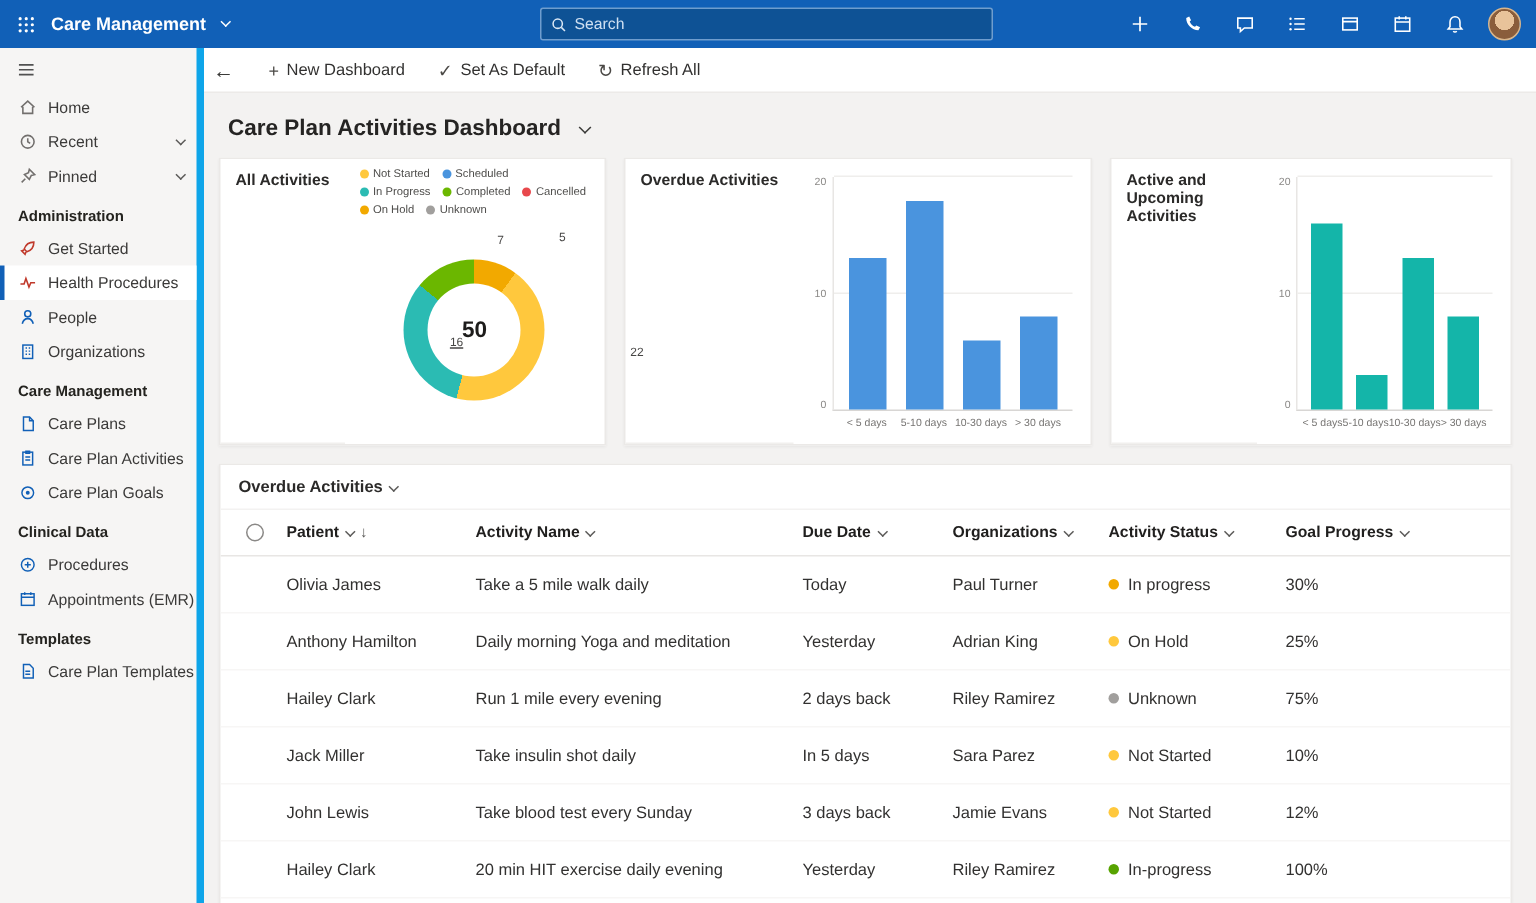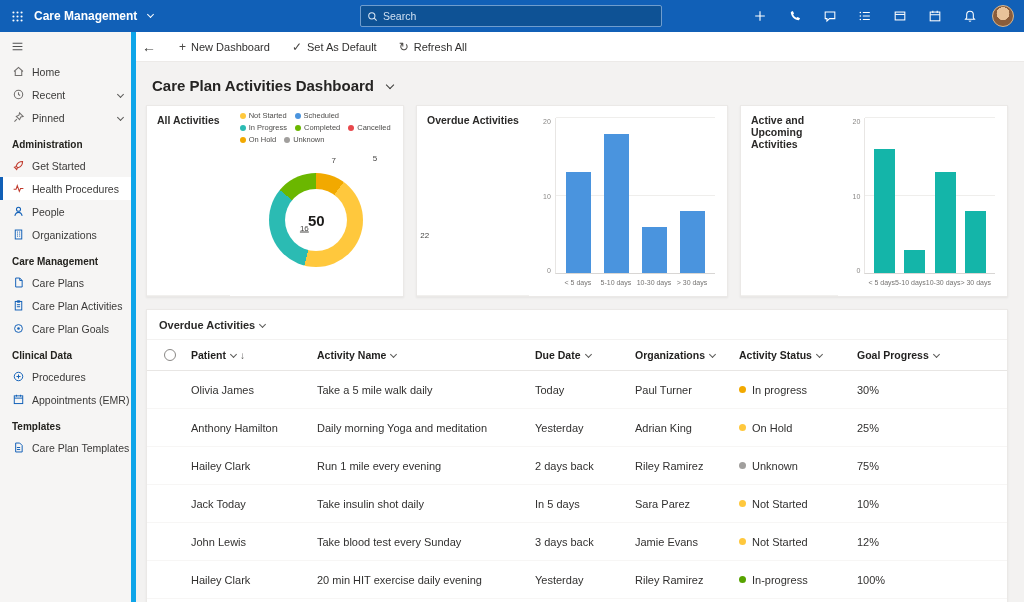--- a/index.html
+++ b/index.html
@@ -508,21 +508,21 @@
           <div>2 days back</div>
           <div>Riley Ramirez</div>
           <div class="status-cell">
             <span class="status-dot" style="background: rgb(161, 159, 157);"></span>
             <span>Unknown</span>
           </div>
           <div>75%</div>
         </div>
         <div class="tbl-row grid-cols">
           <div></div>
-          <div>Jack Today</div>
+          <div>Jack Miller</div>
           <div>Take insulin shot daily</div>
           <div>In 5 days</div>
           <div>Sara Parez</div>
           <div class="status-cell">
             <span class="status-dot" style="background: rgb(255, 200, 61);"></span>
             <span>Not Started</span>
           </div>
           <div>10%</div>
         </div>
         <div class="tbl-row grid-cols">

